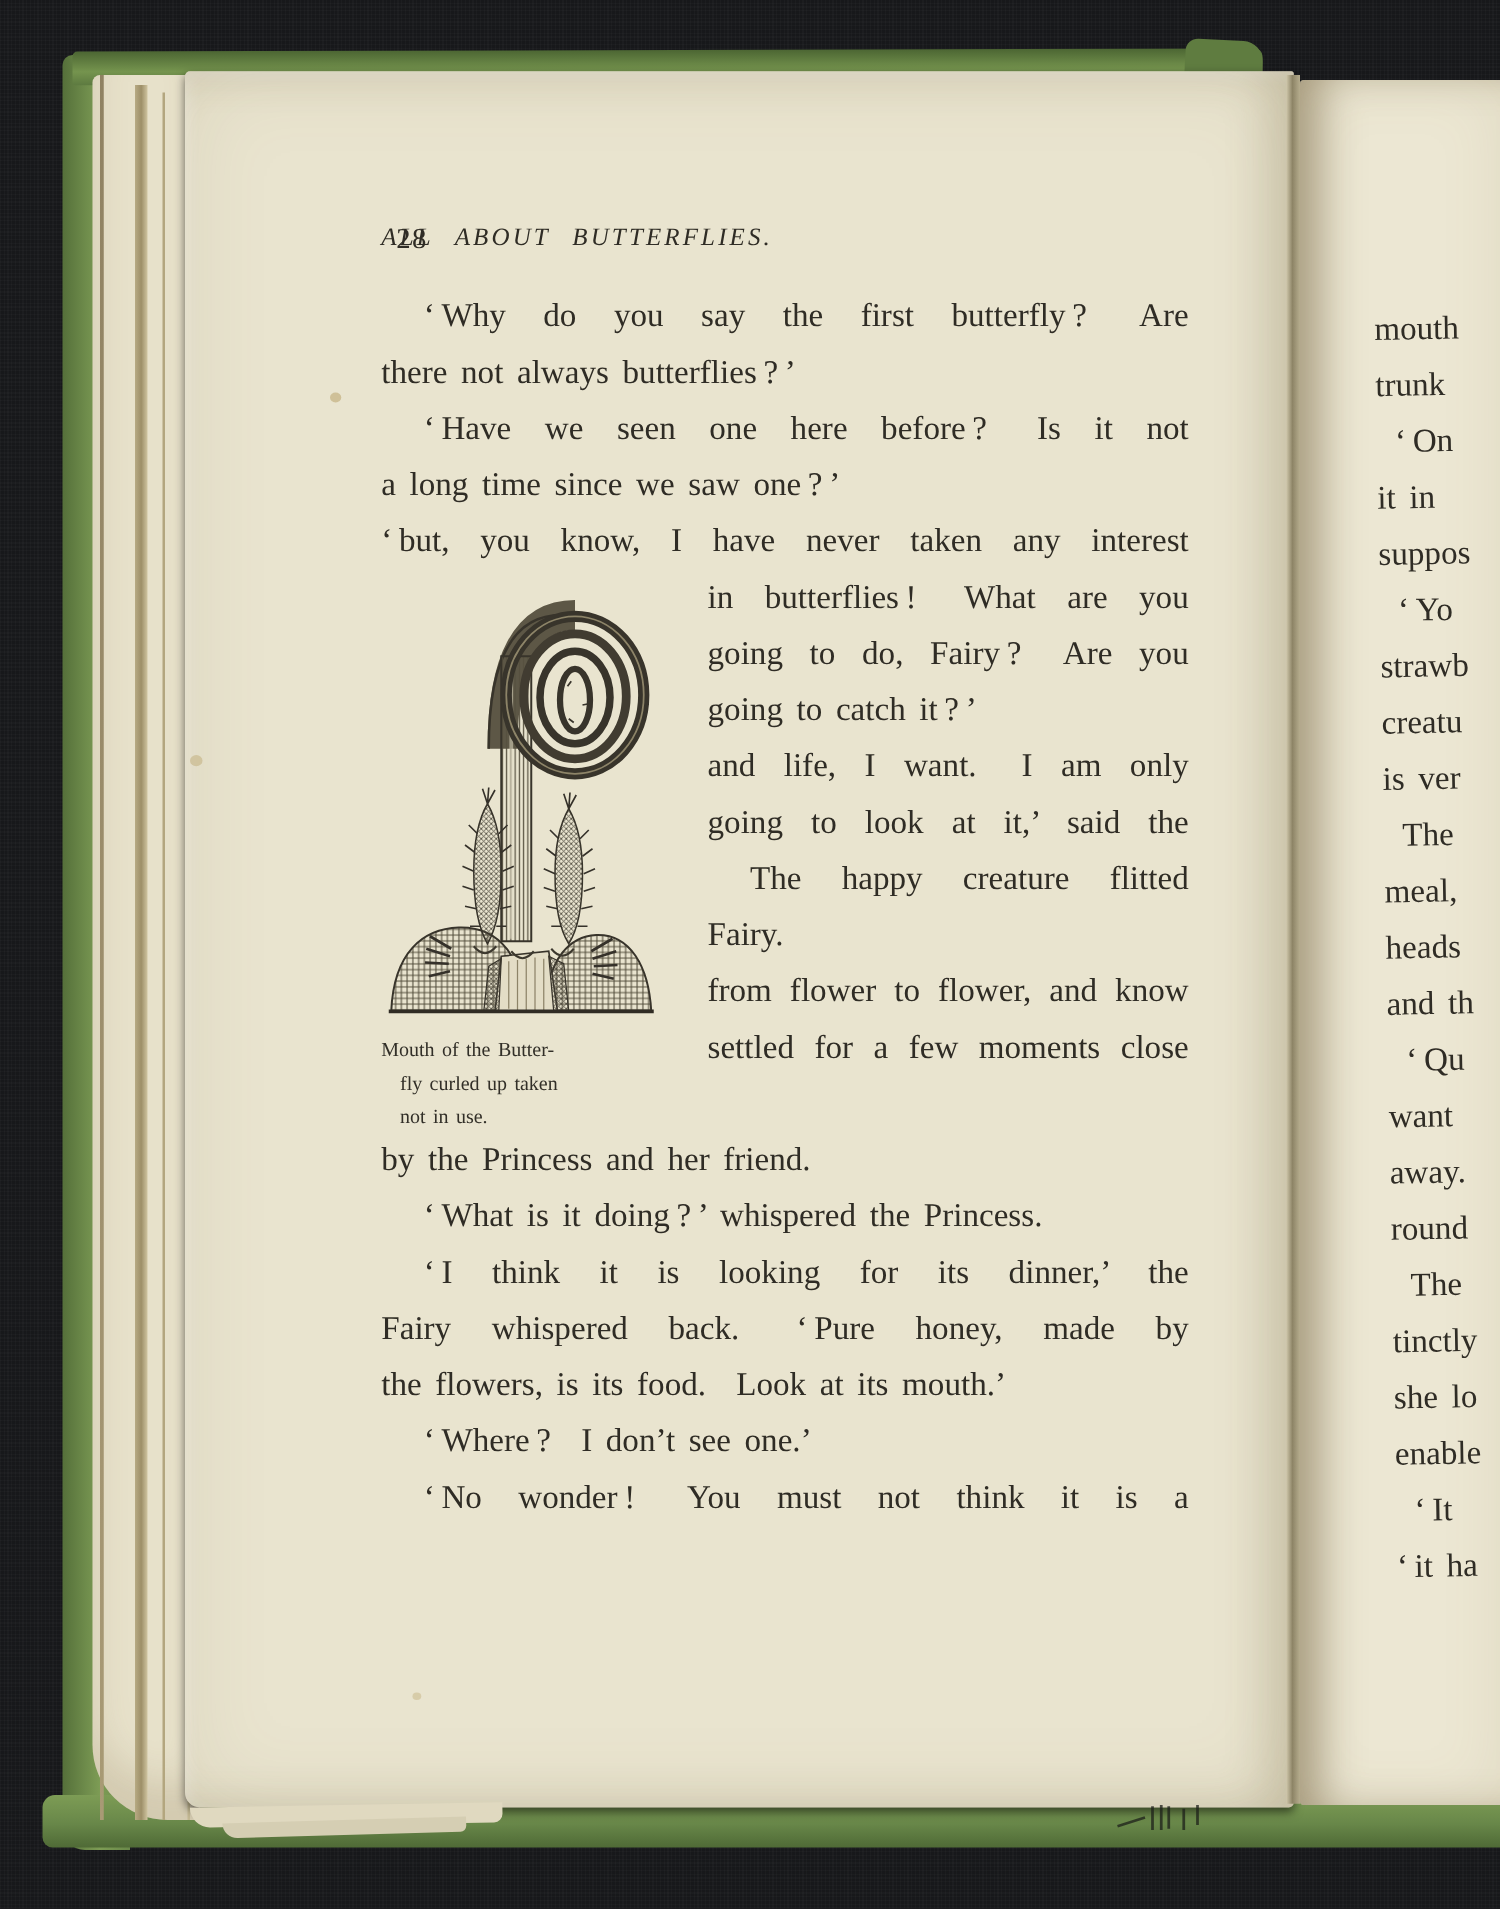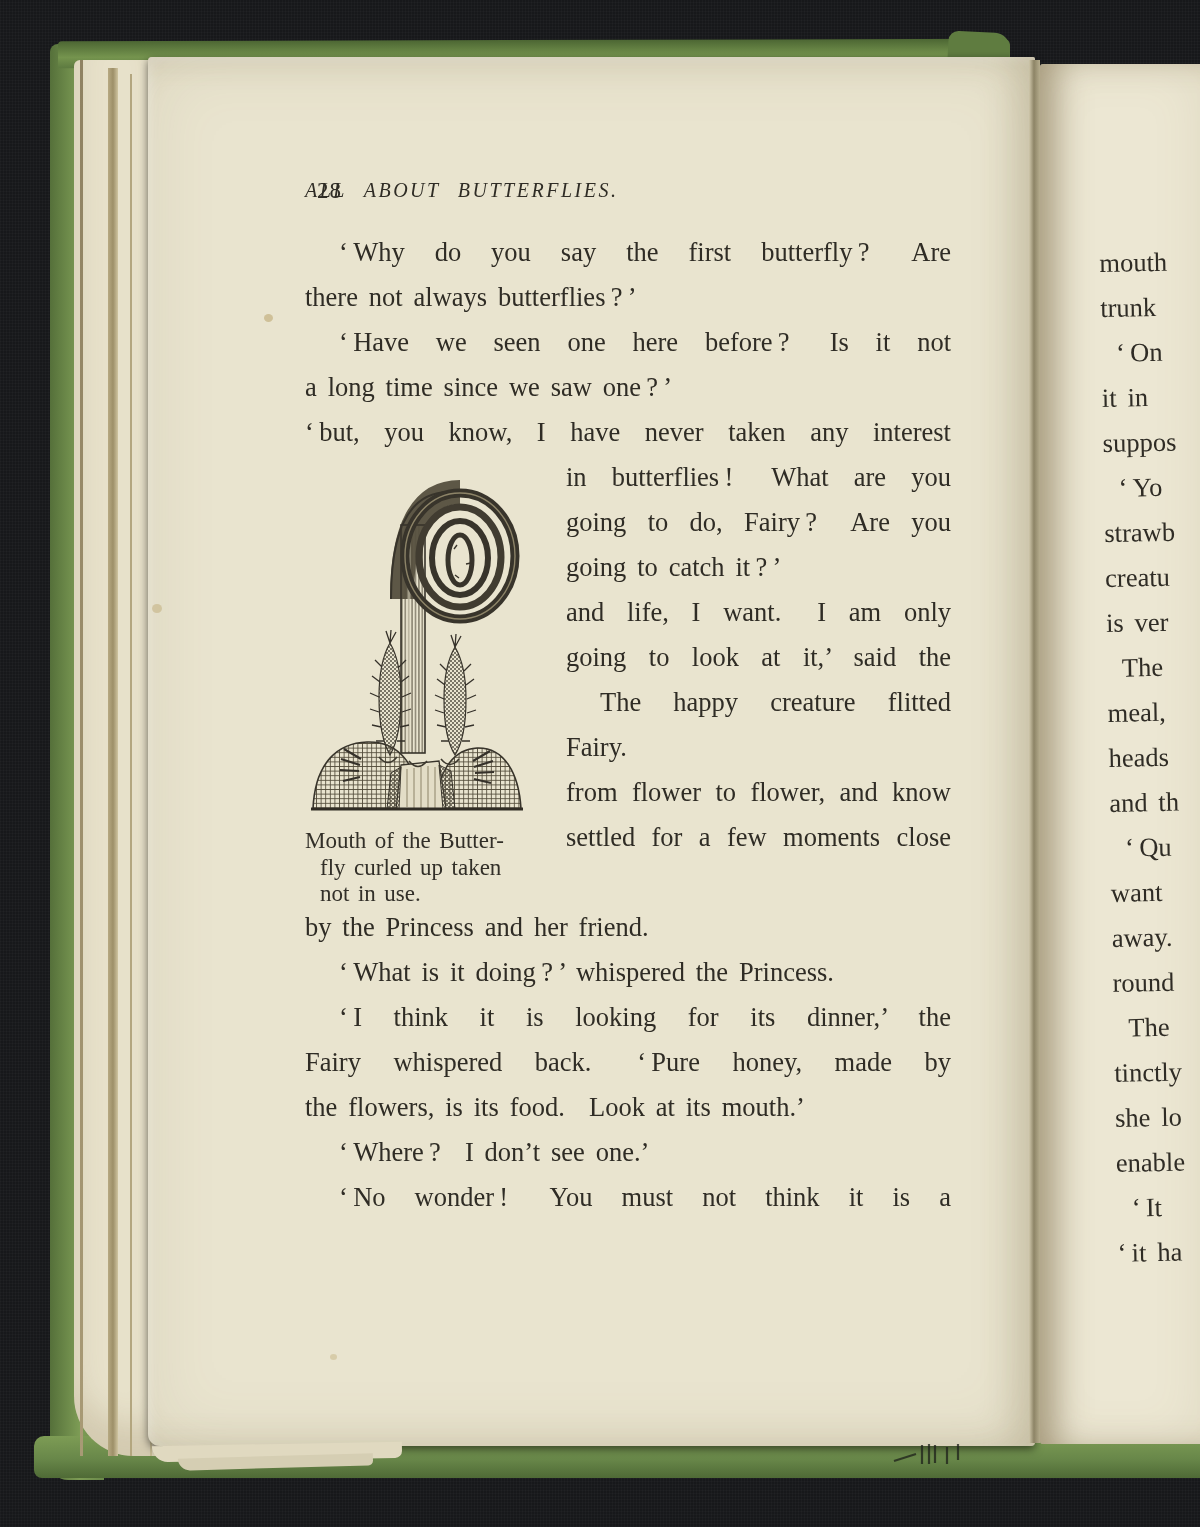--- a/index.html
+++ b/index.html
@@ -55,21 +55,21 @@
   .running-title{text-align:left;font-size:20px;letter-spacing:2.5px;word-spacing:10px;padding-top:3px;font-style:italic;}
   .body{margin-top:24px;font-size:26.5px;word-spacing:.16em;}
   .line{height:45px;line-height:45px;overflow:hidden;}
   .ind{text-indent:34px;}
   .just{text-align:justify;}
   .just::after{content:"";display:inline-block;width:100%;height:0;}
   .mid{display:flex;height:450px;}
   .fig-col{width:261px;position:relative;}
   .txt-col{flex:1;min-width:0;}
   .figure{margin:24px 0 0 0px;display:block;}
-  .caption{margin-top:11px;font-size:23px;color:#322f28;width:238px;word-spacing:.12em;}
+  .caption{margin-top:11px;font-size:16px;color:#322f28;width:238px;word-spacing:.12em;}
   .cap-line{line-height:26.5px;height:26.5px;overflow:hidden;}
   .cap-l1{padding-left:15px;}
   
   .rcontent{position:absolute;left:59px;top:177px;z-index:5;color:#2f2c25;font-size:26.5px;
     word-spacing:.16em;transform:rotate(-1.05deg);transform-origin:0 0;width:300px;}
   .rline{height:45px;line-height:45px;white-space:nowrap;overflow:visible;}
   .rind{padding-left:15px;}
   
   .ink{position:absolute;left:888px;top:1441px;z-index:5;opacity:.75;}
 </style>

